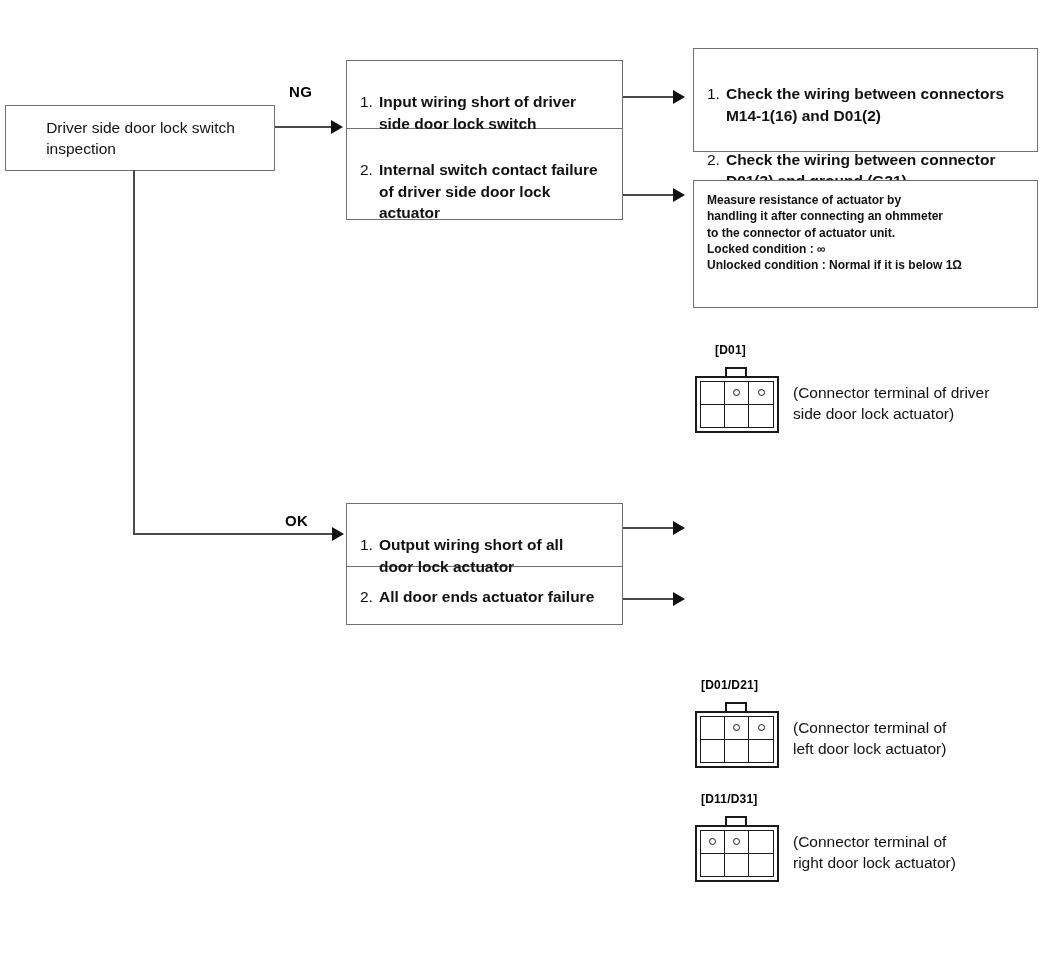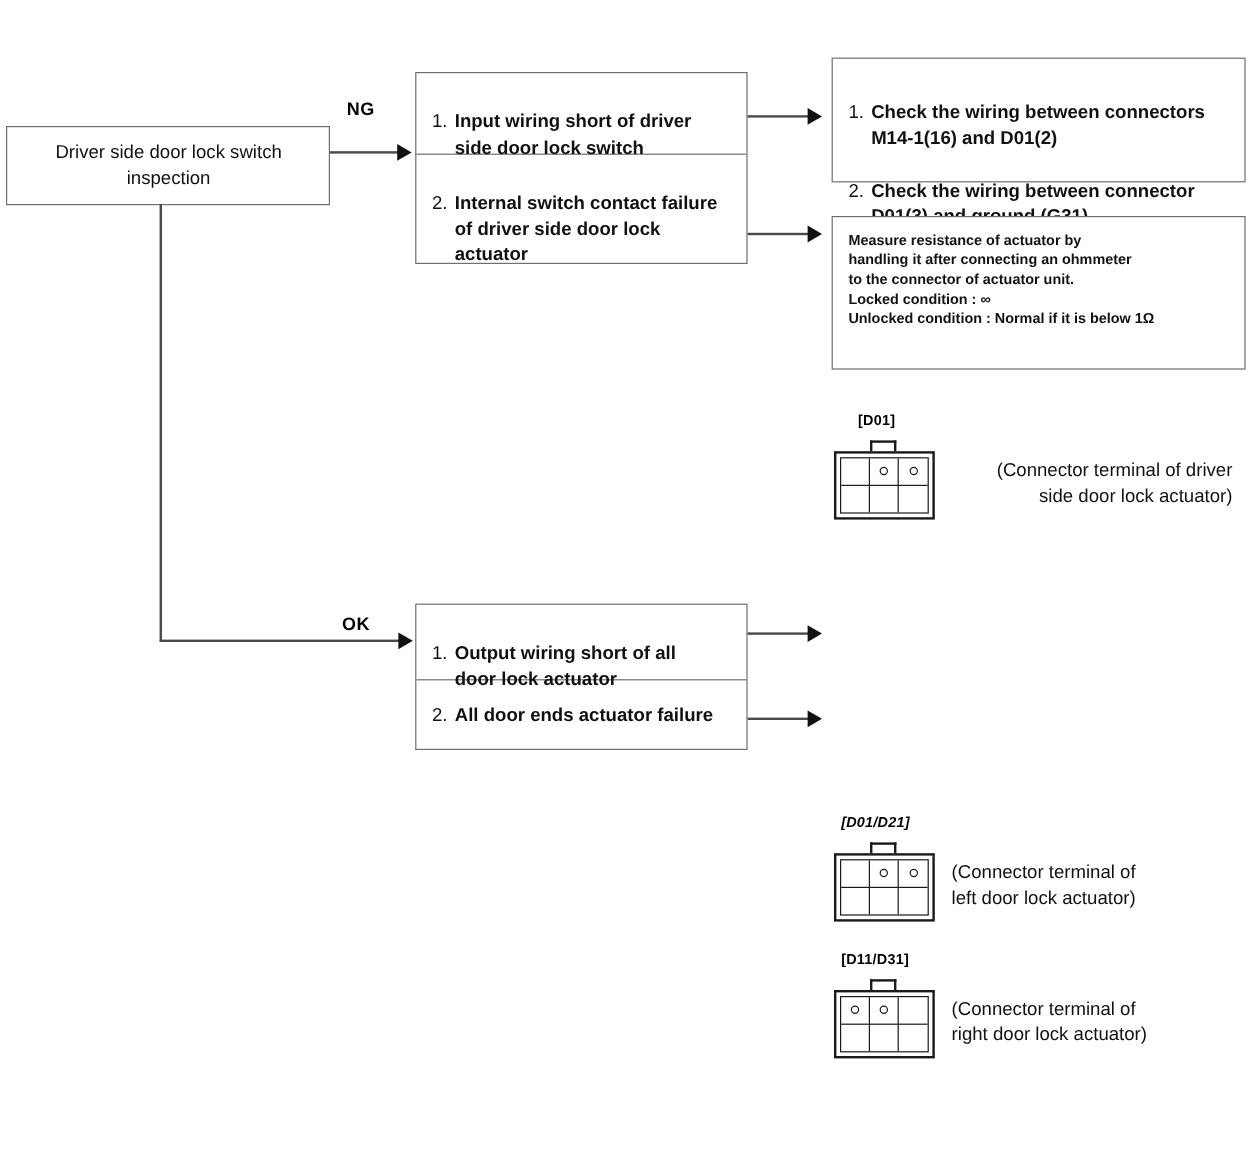--- a/index.html
+++ b/index.html
@@ -31,21 +31,21 @@
     padding: 9px 12px 9px 13px;
     font-size: 15.5px;
     line-height: 1.38;
     color: #111;
     white-space: pre-line;
   }
   .box .cell + .cell {
     border-top: 1.6px solid #6f6f6f;
   }
   .cell.centered {
-    text-align: center;
+    text-align: left;
     display: flex;
     align-items: center;
     justify-content: center;
     height: 100%;
   }
   .cell.vcenter {
     display: flex;
     align-items: center;
     height: 100%;
   }
@@ -241,21 +241,21 @@
             </div>
           <div class="conn-cellbox">
               <span class="pin-dot"></span>
             </div>
           <div class="conn-cellbox"></div>
           <div class="conn-cellbox"></div>
           <div class="conn-cellbox"></div>
         </div>
       </div>
     </div>
-    <div class="conn-caption" style="left:84px; top:39px; width:250px;text-align:right;">(Connector terminal of driver
+    <div class="conn-caption" style="left:100px; top:39px; width:250px;">(Connector terminal of driver
  side door lock actuator)</div>
   </div>
 
   <div class="box" style="left:346px; top:503px; width:277px; height:122px;">
     <div class="cell" style="height:62px;">
       <div class="numbered">
         <span class="num">1.</span>
         <span class="txt">Output wiring short of all
 door lock actuator</span>
       </div>
@@ -270,21 +270,21 @@
 
   <div class="hline" style="left:623px; top:527px; width:58px;"></div>
   <div class="arrowhead" style="left:673px; top:521px;"></div>
 
   <div class="hline" style="left:623px; top:598px; width:58px;"></div>
   <div class="arrowhead" style="left:673px; top:592px;"></div>
 
 
 
   <div class="conn-group" style="left:693px; top:678px; width:345px; height:105px;">
-    <div class="conn-tag" style="left:8px; top:0px;font-style:italic;">[D01/D21]</div>
+    <div class="conn-tag" style="left:8px; top:0px;">[D01/D21]</div>
     <div class="connector" style="left:2px; top:24px;">
       <div class="conn-tab"></div>
       <div class="conn-shell">
         <div class="conn-grid">
           <div class="conn-cellbox"></div>
           <div class="conn-cellbox">
               <span class="pin-dot"></span>
             </div>
           <div class="conn-cellbox">
               <span class="pin-dot"></span>

